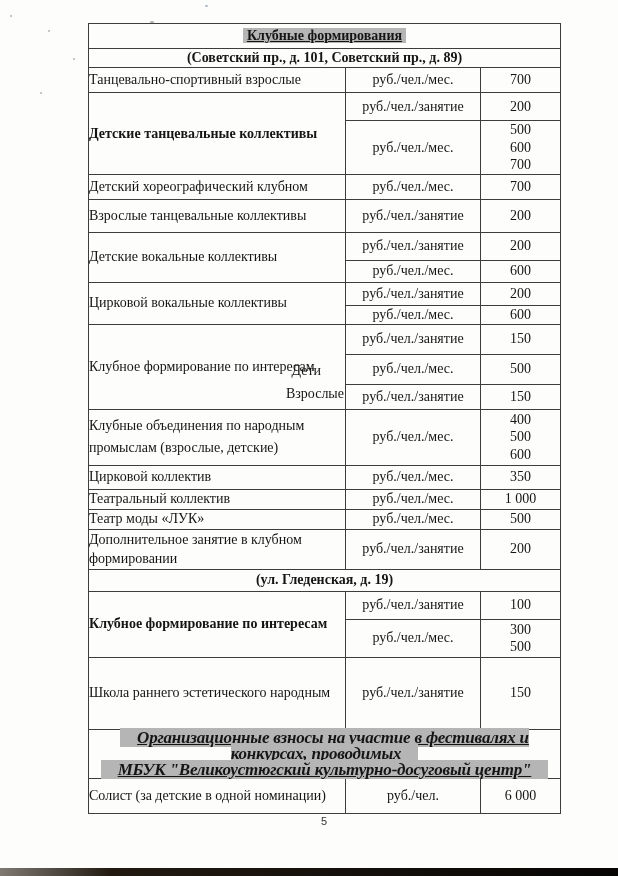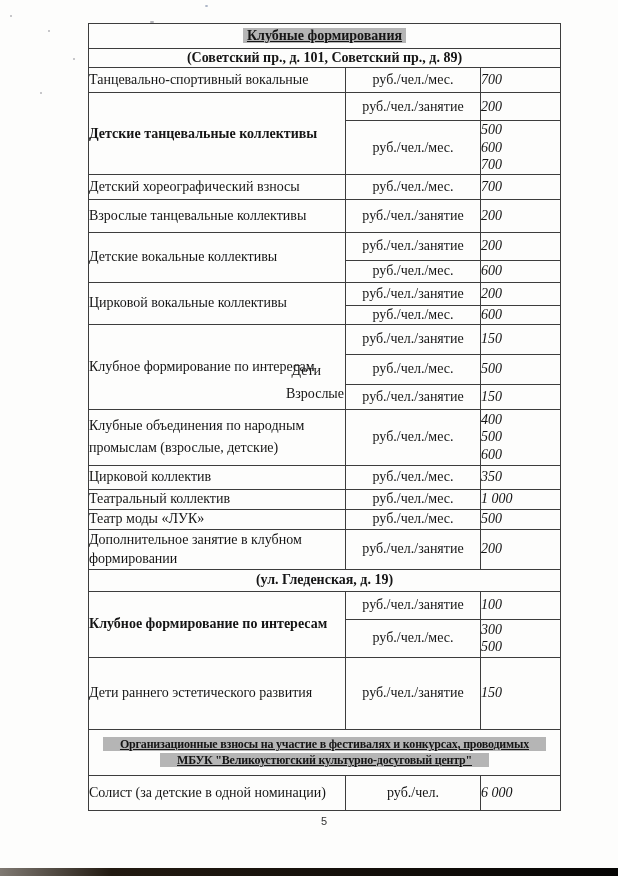--- a/index.html
+++ b/index.html
@@ -22,21 +22,21 @@
     border:1px solid #3d3d3d;
     color:#151515;
     font-size:14px;
     padding:0;
     vertical-align:middle;
     line-height:1.25;
   }
   col.c1{width:257px;} col.c2{width:135px;} col.c3{width:80px;}
   .name{text-align:left;padding:1px 3px 1px 3px;}
   .unit{text-align:center;}
-  .price-cell{white-space:pre-line;line-height:17px;font-style:italic;}
+  .price-cell{text-align:center;white-space:pre-line;line-height:17px;}
   .lh15{line-height:15px;}
   .lh18{line-height:18px;}
   .vtop{vertical-align:top;padding-top:13px;font-weight:bold;}
   .vtop-sm{vertical-align:top;padding-top:6px;}
   
   .c-title{text-align:center;font-weight:bold;font-size:15px;}
   .c-addr{text-align:center;font-weight:bold;font-size:14px;}
   .hl{background:#b5b5b5;padding:0 4px;}
   .u{text-decoration:underline;text-align:right;}
   
@@ -48,21 +48,21 @@
   .rQ{height:38px;} .t-addr2{height:22px;} .rR{height:28px;} .rS{height:38px;}
   .rT{height:72px;} .t-org{height:46px;} .rU{height:35px;}
   
   .kf{position:relative;vertical-align:top;padding-top:5px;}
   .kf .sub{position:absolute;font-size:14px;}
   .sub-deti{top:37px;right:24px;}
   .sub-vzr{top:60px;right:1px;}
   
   .org-cell{text-align:center;vertical-align:middle;padding:1px 0;}
   .org-line{line-height:15px;}
-  .org-line .hl{font-weight:bold;font-size:12px;letter-spacing:-0.2px;padding:0 17px;}
+  .org-line .hl{font-weight:bold;font-size:17px;letter-spacing:-0.2px;padding:0 17px;font-style:italic;}
   .last-row td{border-bottom:none;}
   
   .pagenum{
     position:absolute;left:88px;top:815px;width:472px;
     text-align:center;
     font-family:"Liberation Sans", sans-serif;
     font-size:11px;color:#333;
   }
   .bottom-strip{
     position:absolute;left:0;bottom:0;width:618px;height:8px;
@@ -94,39 +94,39 @@
       <td colspan="3" class="c-title">
         <span class="hl u">Клубные формирования</span>
       </td>
     </tr>
 
     <tr class="t-addr">
       <td colspan="3" class="c-addr">(Советский пр., д. 101, Советский пр., д. 89)</td>
     </tr>
 
     <tr class="rA">
-      <td class="name">Танцевально-спортивный вокальные</td>
+      <td class="name">Танцевально-спортивный взрослые</td>
       <td class="unit">руб./чел./мес.</td>
       <td class="price-cell">700</td>
     </tr>
 
     <tr class="rB">
       <td class="name vtop" rowspan="2">Детские танцевальные коллективы</td>
       <td class="unit">руб./чел./занятие</td>
       <td class="price-cell">200</td>
     </tr>
     <tr class="rC">
       <td class="unit vtop-sm">руб./чел./мес.</td>
       <td class="price-cell lh15">500
 600
 700</td>
     </tr>
 
     <tr class="rD">
-      <td class="name">Детский хореографический взносы</td>
+      <td class="name">Детский хореографический клубном</td>
       <td class="unit">руб./чел./мес.</td>
       <td class="price-cell">700</td>
     </tr>
 
     <tr class="rE">
       <td class="name vtop-sm">Взрослые танцевальные коллективы</td>
       <td class="unit">руб./чел./занятие</td>
       <td class="price-cell">200</td>
     </tr>
 
@@ -206,21 +206,21 @@
       <td class="unit">руб./чел./занятие</td>
       <td class="price-cell">100</td>
     </tr>
     <tr class="rS">
       <td class="unit">руб./чел./мес.</td>
       <td class="price-cell">300
 500</td>
     </tr>
 
     <tr class="rT">
-      <td class="name">Дети раннего эстетического развития</td>
+      <td class="name">Школа раннего эстетического народным</td>
       <td class="unit">руб./чел./занятие</td>
       <td class="price-cell">150</td>
     </tr>
 
     <tr class="t-org">
       <td colspan="3" class="org-cell">
         <div class="org-line"><span class="hl u">Организационные взносы на участие в фестивалях и конкурсах, проводимых</span></div>
         <div class="org-line"><span class="hl u">МБУК "Великоустюгский культурно-досуговый центр"</span></div>
       </td>
     </tr>

